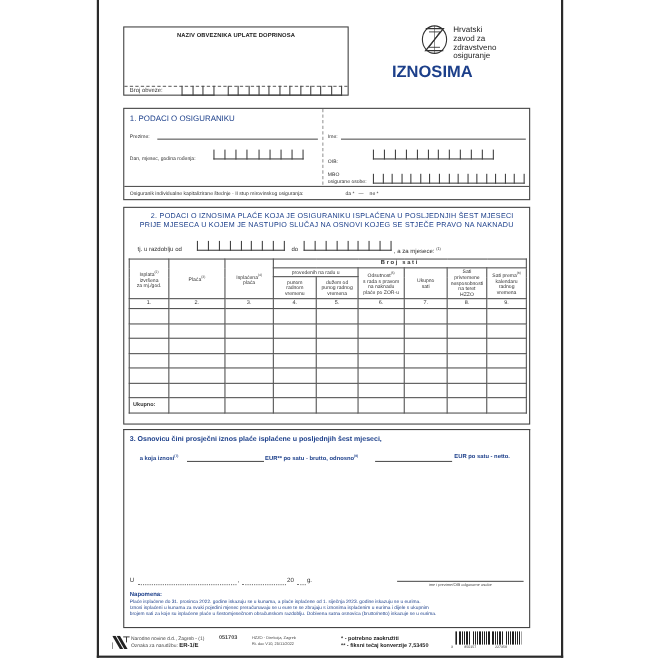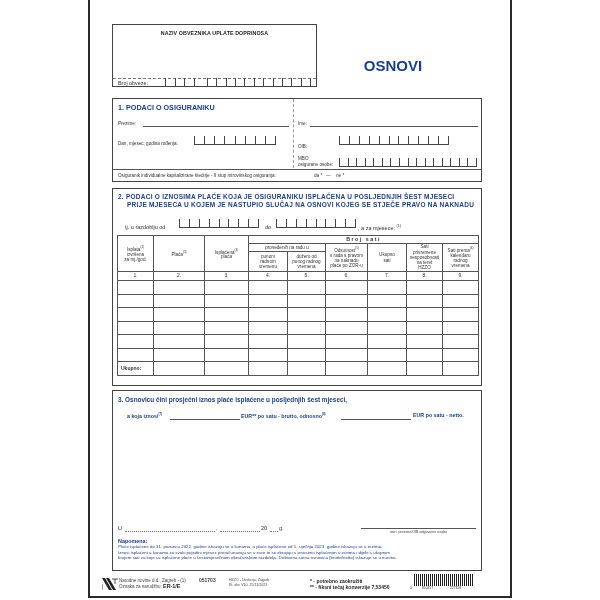--- a/index.html
+++ b/index.html
@@ -27,21 +27,21 @@
   .hdr-box { left: 22px; top: 24px; width: 205px; height: 63px; }
   .hdr-title { position: absolute; left: 0; right: 0; top: 5px; text-align: center; font-size: 5.3px; font-weight: bold; letter-spacing: 0.1px; }
   .hdr-sep { position: absolute; left: 0; right: 0; top: 53px; border-top: 0.8px dashed #777; }
 
   .logo-wrap { left: 292px; top: 22px; width: 120px; height: 36px; }
   .logo-text { position: absolute; left: 30px; top: 1px; font-size: 7.3px; line-height: 8px; color: #222; }
   .potvrda { position: absolute; left: 238px; top: 57px; width: 130px; text-align: center; font-size: 15px; font-weight: bold; color: #1c3f8a; line-height: 17px; }
 
   
   .s1 { left: 22px; top: 98px; width: 370px; height: 84px; }
-  .sec-title { position: absolute; font-size: 7.2px; font-weight: bold; color: #1c3f8a; }
+  .sec-title { position: absolute; font-size: 7.2px; font-weight: normal; color: #1c3f8a; text-align: right; }
   .vdash { position: absolute; border-left: 0.8px dashed #999; }
 
   
   .s2 { left: 22px; top: 188px; width: 370px; height: 198px; }
   table.grid { position: absolute; left: 4px; top: 46px; width: 361px; border-collapse: collapse; table-layout: fixed; }
   table.grid td { border: 0.9px solid #555; font-size: 4.6px; color: #333; text-align: center; vertical-align: middle; line-height: 5.2px; padding: 0; }
   table.grid td.l { text-align: left; padding-left: 3px; font-weight: bold; font-size: 5px; }
   table.grid tr.num td { height: 9px; font-size: 5px; }
   table.grid tr.data td { height: 13.5px; }
 
@@ -73,23 +73,37 @@
         <span></span>
         <span></span>
         <span></span>
         <span></span>
         <span></span>
         <span></span>
         <span></span>
     </div>
   </div>
 
+  <div class="abs logo-wrap">
+    <svg width="26" height="28" viewBox="0 0 26 28" style="position:absolute;left:0;top:0;">
+      <ellipse cx="13" cy="14" rx="11" ry="12.5" fill="none" stroke="#333" stroke-width="1"></ellipse>
+      <polyline points="5,4 21,4 5,24 21,24" fill="none" stroke="#333" stroke-width="1.2"></polyline>
+      <polyline points="8,7 18,7 8,21 18,21" fill="none" stroke="#333" stroke-width="0.8"></polyline>
+      <line x1="13" y1="1.5" x2="13" y2="26.5" stroke="#333" stroke-width="0.5"></line>
+    </svg>
+    <div class="logo-text">
+      <div>Hrvatski</div>
+      <div>zavod za</div>
+      <div>zdravstveno</div>
+      <div>osiguranje</div>
+    </div>
+  </div>
 
   <div class="potvrda">
-    <div>OSNOVI</div>
+    <div>IZNOSIMA</div>
   </div>
 
   <div class="box s1">
     <div class="sec-title" style="left:5px;top:4px;">1. PODACI O OSIGURANIKU</div>
     <div class="vdash" style="left:180px;top:0;height:69px;"></div>
 
     <div class="abs tiny" style="left:5px;top:22px;">Prezime:</div>
     <div class="hline" style="left:30px;top:27px;width:146px;"></div>
 
     <div class="abs tiny" style="left:185px;top:22px;">Ime:</div>

